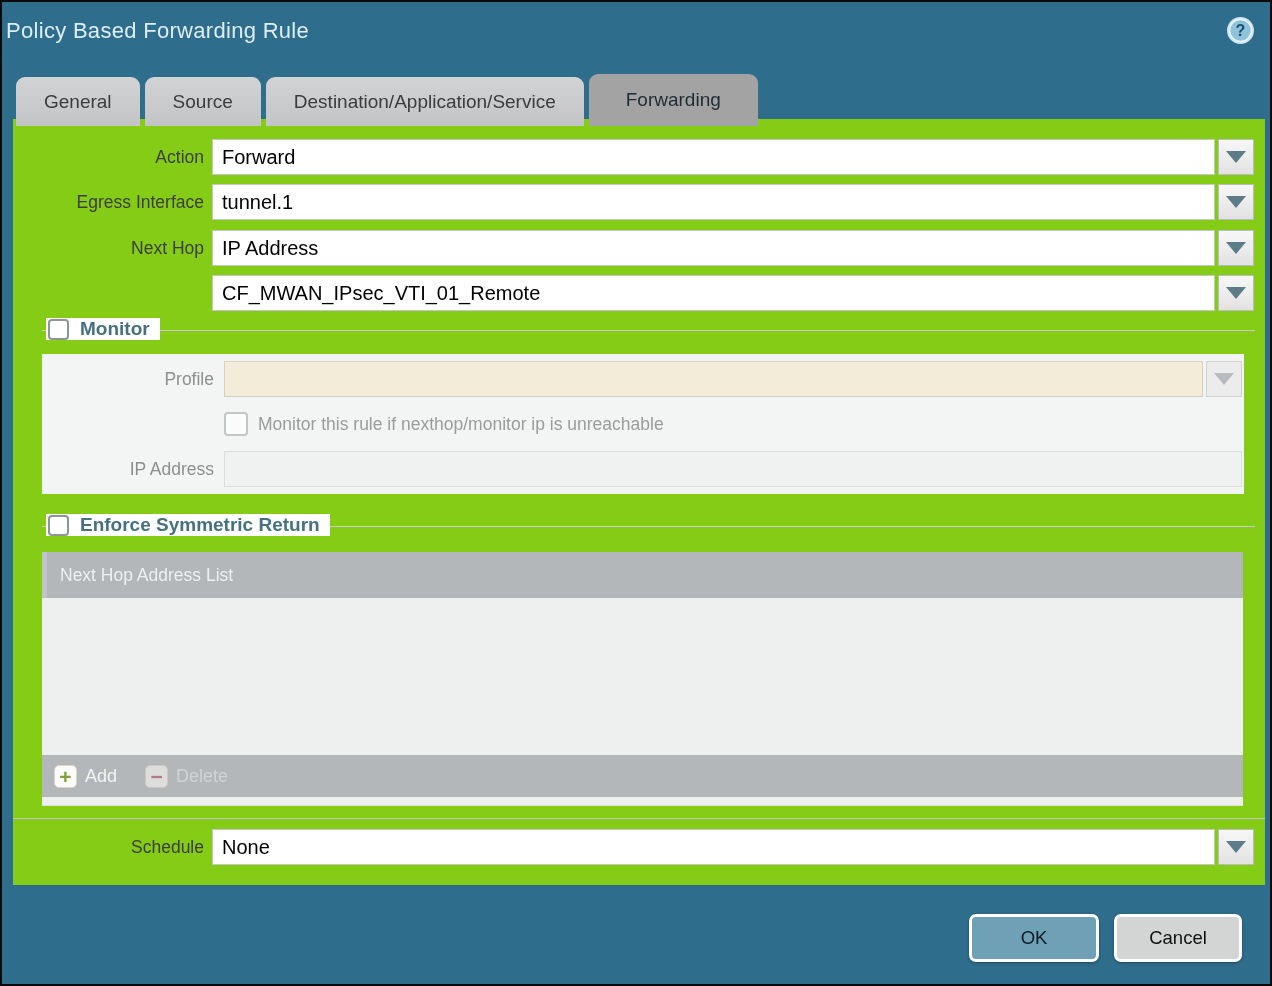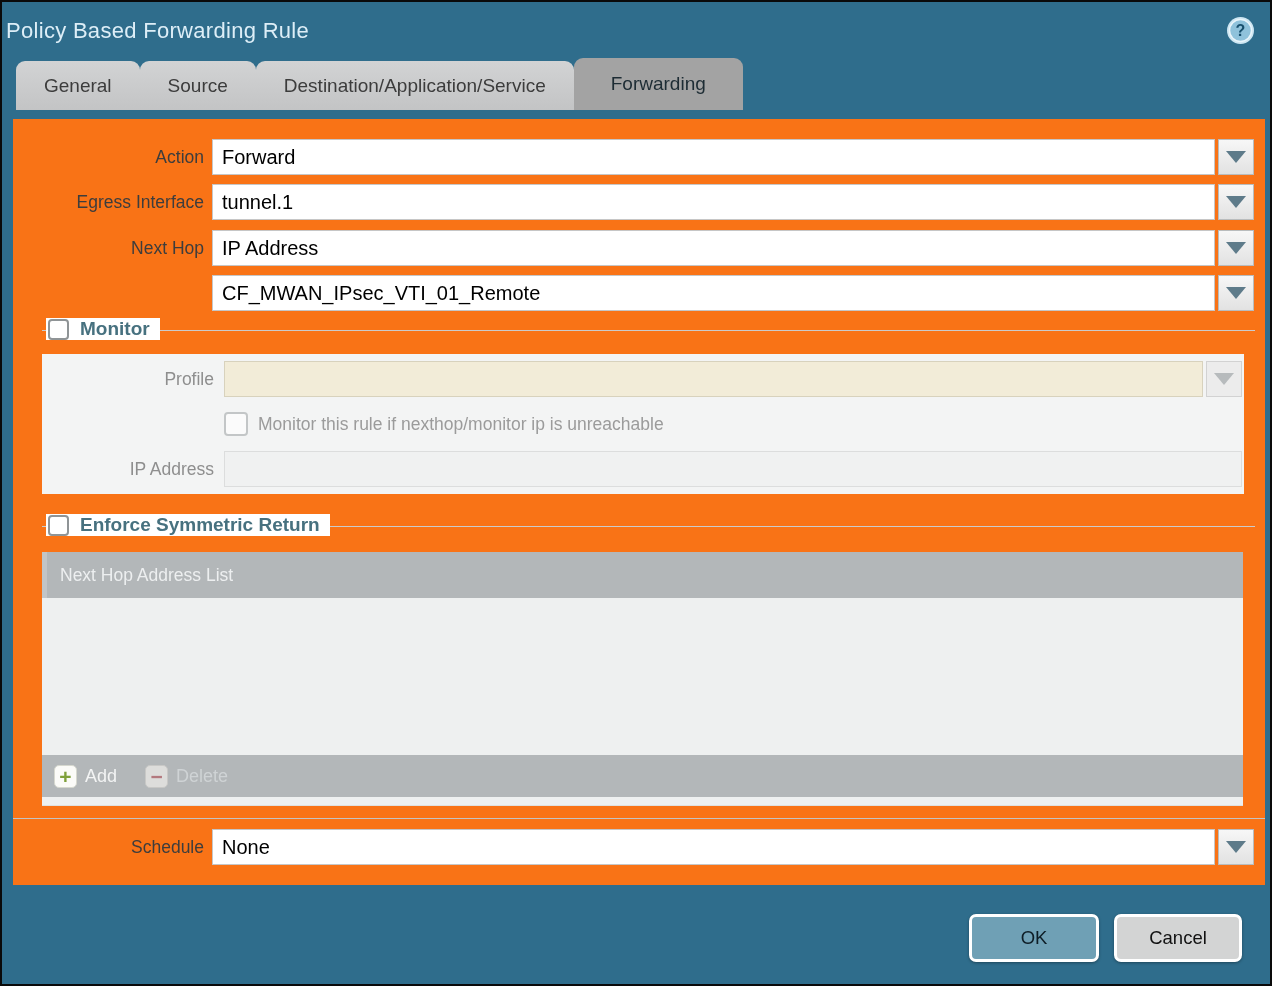--- a/index.html
+++ b/index.html
@@ -16,37 +16,37 @@
   .dlg-title {
     position: absolute; left: 4px; top: 16px;
     font-size: 22px; color: #ddeef7; letter-spacing: .3px;
   }
   .help-btn {
     position: absolute; right: 15px; top: 14px;
     width: 29px; height: 29px; cursor: pointer;
   }
   
   .tabs {
-    position: absolute; left: 14px; top: 56px;
-    display: flex; align-items: flex-end; z-index: 2;
+    position: absolute; left: 14px; top: 72px;
+    display: flex; gap: 5px; align-items: flex-end; z-index: 2;
   }
   .tab {
     height: 49px; display: flex; align-items: center;
     padding: 0 28px; background: linear-gradient(#d2d3d4, #c3c4c5);
     color: #3c3c3c; font-size: 19px;
     border-radius: 9px 9px 0 0; cursor: pointer; white-space: nowrap;
   }
   .tab.active {
     height: 52px; padding: 0 37px;
     background: #a3a3a3; color: #1d2c34;
   }
   
   .panel {
     position: absolute; left: 11px; top: 117px;
-    width: 1252px; height: 766px; background: #f97316; z-index: 1; text-decoration: underline;
+    width: 1252px; height: 766px; background: #84cc16; z-index: 1; text-decoration: underline;
   }
   .row {
     position: absolute; left: 0; right: 11px;
     display: flex; align-items: center; height: 36px;
   }
   .flabel {
     flex: none; width: 199px; padding-right: 8px;
     text-align: right; font-size: 17.5px; color: #3d3d3d;
   }
   .combo {

